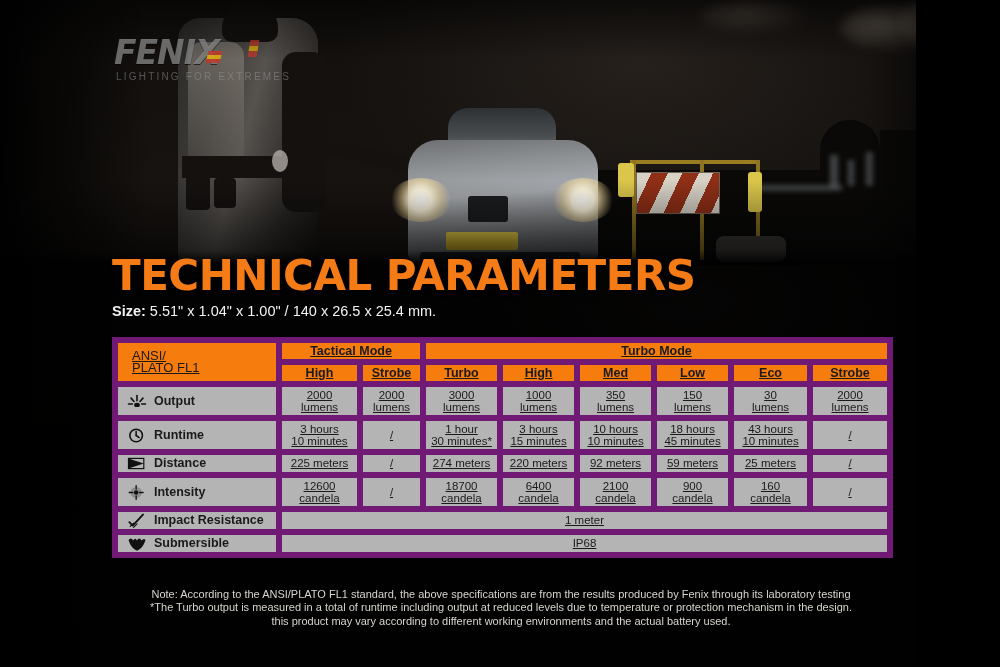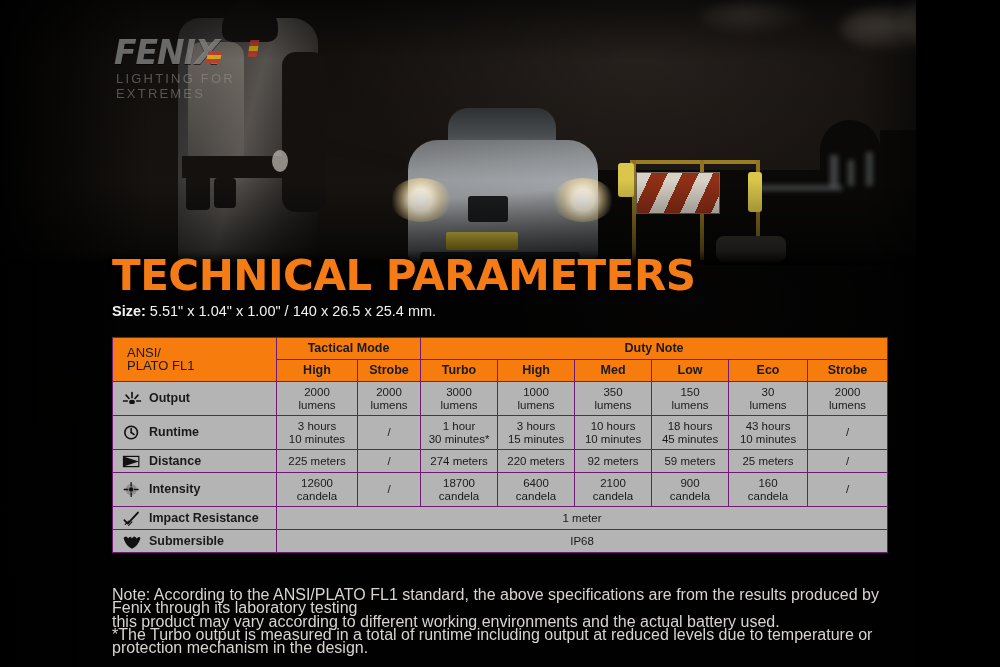--- a/index.html
+++ b/index.html
@@ -108,21 +108,21 @@
     font-weight: bold;
     font-style: italic;
     font-size: 33px;
     letter-spacing: -1px;
     color: rgba(168,168,168,.62);
     line-height: 34px;
     text-shadow: 0 1px 0 rgba(0,0,0,.6);
   }
   #logo .tagline {
     font-family: "Liberation Sans", sans-serif;
-    font-size: 13px;
+    font-size: 10px;
     letter-spacing: 2.2px;
     color: rgba(150,150,150,.52);
     margin-top: 1px;
     padding-left: 2px;
   }
   #logo .flag {
     position: absolute;
     left: 93px; top: 15px;
     width: 14px; height: 12px;
     transform: skewX(-14deg);
@@ -160,28 +160,29 @@
   
   #spec-table {
     position: absolute;
     left: 112px; top: 337px;
     width: 775px;
     border-collapse: collapse;
     table-layout: fixed;
     background: #b4b4b4;
   }
   #spec-table td, #spec-table th {
-    border: 1px solid #701a75;
+    border: 6px solid #701a75;
     text-align: center;
     vertical-align: middle;
     font-size: 11.5px;
     line-height: 12.5px;
     color: #1a1a1a;
     font-weight: normal;
     padding: 0;
+    text-decoration: underline;
   }
   .hdr {
     background: #f57c0d;
     font-weight: bold !important;
     font-size: 12.5px !important;
     height: 22px;
   }
   .hdr-ansi {
     background: #f57c0d;
     font-weight: normal !important;
@@ -202,24 +203,24 @@
   .ico svg { display: block; }
   .data-row { height: 34px; }
   .row-short { height: 23px; }
   .cellnum { white-space: nowrap; }
 
   
   #note {
     position: absolute;
     left: 112px; top: 588px;
     width: 778px;
-    font-size: 16px;
+    font-size: 11px;
     line-height: 13.3px;
     color: #d8d4cf;
-    text-align: left;
+    text-align: center;
   }
   #note p { margin: 0; }
 </style>
 </head>
 <body>
 
 <div id="page">
 
   <div id="photo">
 
@@ -293,21 +294,21 @@
         <col style="width:79px">
         <col style="width:80px">
     </colgroup>
     <thead>
       <tr>
         <td class="hdr-ansi" rowspan="2">
           <div>ANSI/</div>
           <div>PLATO FL1</div>
         </td>
         <td class="hdr" colspan="2">Tactical Mode</td>
-        <td class="hdr" colspan="6">Duty Note</td>
+        <td class="hdr" colspan="6">Turbo Mode</td>
       </tr>
       <tr>
         <td class="hdr">High</td>
         <td class="hdr">Strobe</td>
         <td class="hdr">Turbo</td>
         <td class="hdr">High</td>
         <td class="hdr">Med</td>
         <td class="hdr">Low</td>
         <td class="hdr">Eco</td>
         <td class="hdr">Strobe</td>
@@ -427,17 +428,17 @@
           </span><span class="lbl-txt">Submersible</span>
         </td>
         <td colspan="8">IP68</td>
       </tr>
 
     </tbody>
   </table>
 
   <div id="note">
     <p>Note: According to the ANSI/PLATO FL1 standard, the above specifications are from the results produced by Fenix through its laboratory testing</p>
+    <p>*The Turbo output is measured in a total of runtime including output at reduced levels due to temperature or protection mechanism in the design.</p>
     <p>this product may vary according to different working environments and the actual battery used.</p>
-    <p>*The Turbo output is measured in a total of runtime including output at reduced levels due to temperature or protection mechanism in the design.</p>
   </div>
 
 </div>
 
 </body></html>

